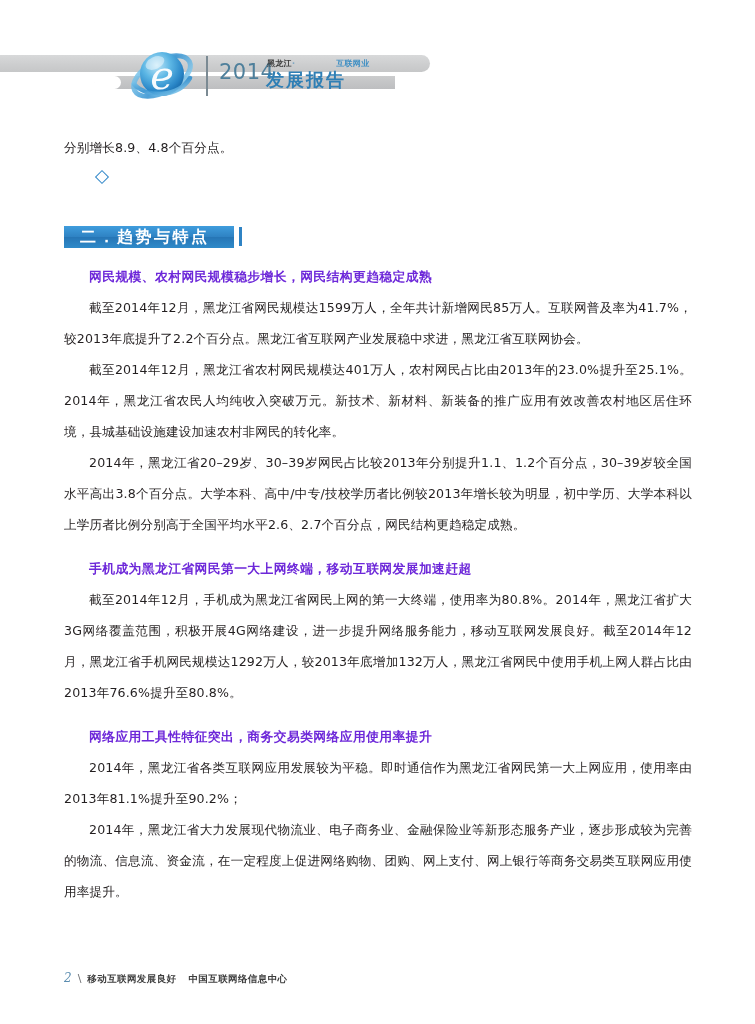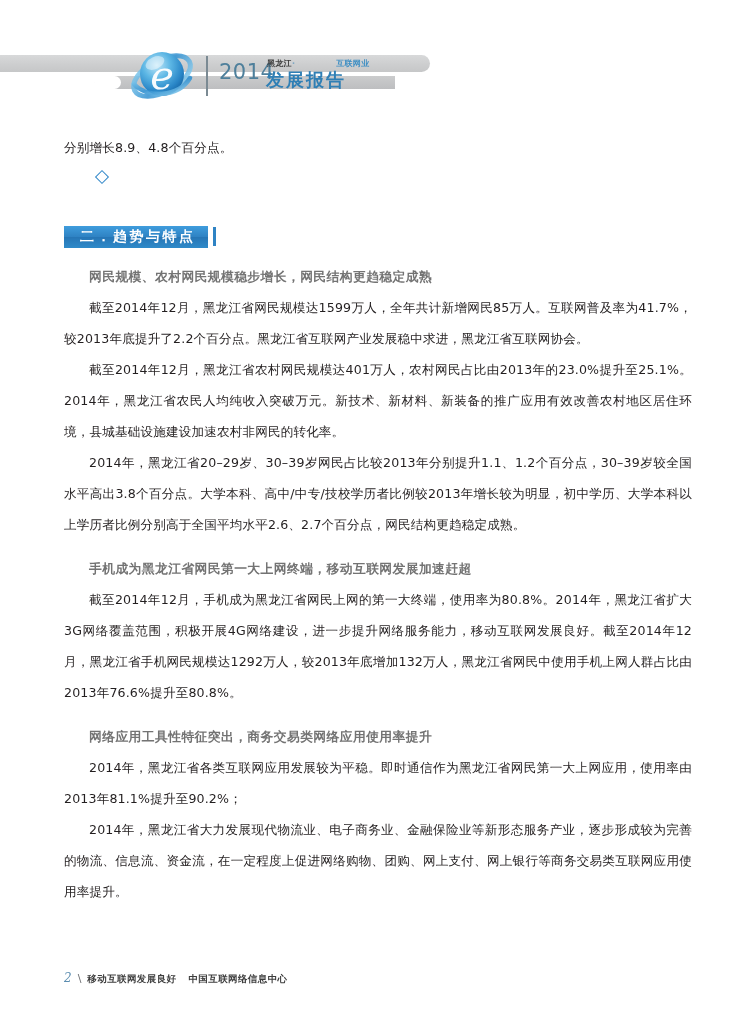--- a/index.html
+++ b/index.html
@@ -118,42 +118,42 @@
   .section-bar-wrap{
     margin-top:32px;
     margin-bottom:12px;
     position:relative;
     height:22px;
   }
   .section-bar{
     display:inline-block;
     background:linear-gradient(to bottom,#3f9ddd 0%,#2f83c4 48%,#2676b6 52%,#2f8ac9 100%);
     color:#ffffff;
-    font-size:14px;
+    font-size:16px;
     font-weight:bold;
     letter-spacing:2.5px;
-    padding:3px 12px 4px 16px;
+    padding:3px 24px 4px 16px;
     line-height:15px;
     vertical-align:middle;
   }
   .section-tick{
     display:inline-block;
     width:3px;height:19px;
     background:#2f83c4;
     margin-left:5px;
     vertical-align:middle;
     position:relative;
     top:-1px;
   }
 
   .sub-heading{
     margin:16px 0 2px 25px;
     font-size:12.8px;
     font-weight:bold;
-    color:#737373;
+    color:#6d28d9;
     letter-spacing:0.4px;
     line-height:26px;
   }
 
   
   .page-footer{
     position:absolute;
     left:64px;bottom:38px;
     display:flex;
     align-items:baseline;

